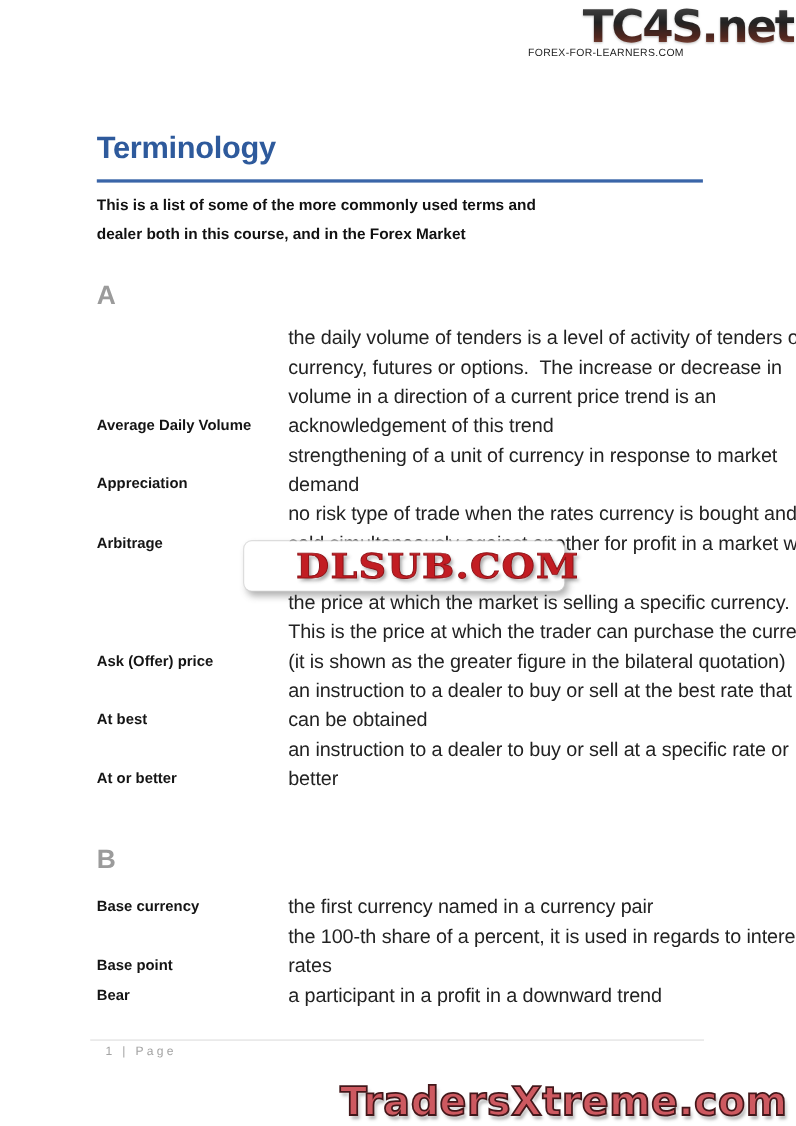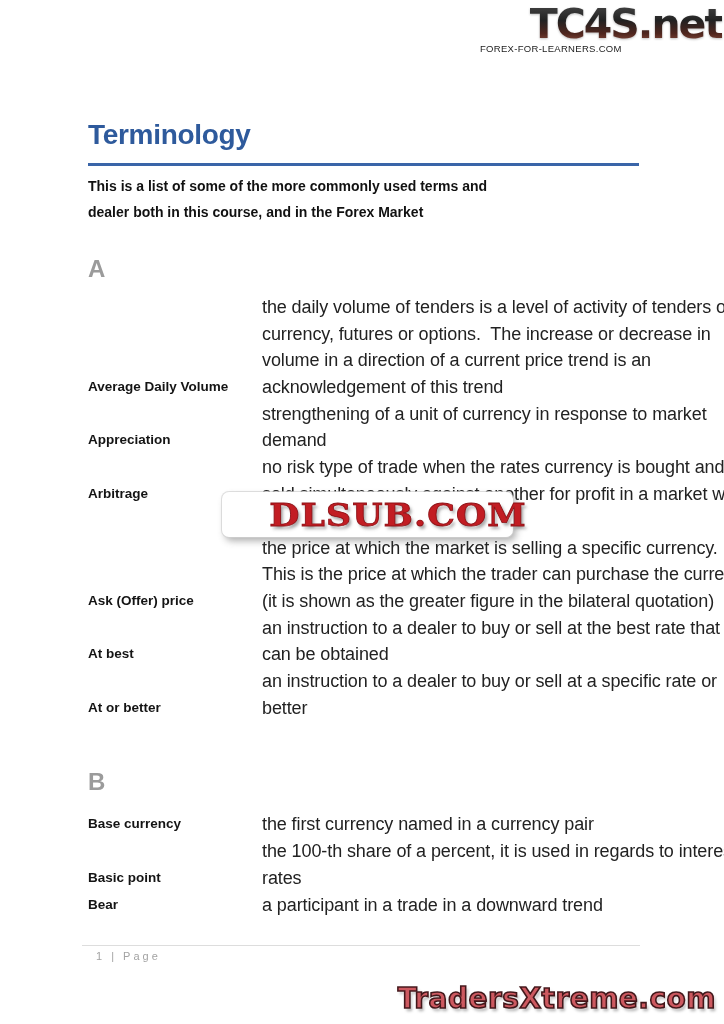--- a/index.html
+++ b/index.html
@@ -133,21 +133,21 @@
     font-size: 11px;
     letter-spacing: 3px;
     color: #a3a3a3;
   }
   .footer-logo {
     position: absolute;
     right: 8px;
     top: 982px;
     font-family: "DejaVu Sans", sans-serif;
     font-weight: bold;
-    font-size: 28px;
+    font-size: 36px;
     letter-spacing: 0.5px;
     color: #cd5960;
     -webkit-text-stroke: 1.6px #42171a;
     text-shadow: 0 0 3px #ffffff, 0 0 6px #ffffff, 2px 3px 3px rgba(0,0,0,0.35);
   }
 </style>
 </head>
 <body>
 
 <div class="page">
@@ -211,28 +211,28 @@
     <div class="section section-b">
       <div class="section-letter">B</div>
       <div class="rows">
 
         <div class="row">
           <div class="term">Base currency</div>
           <div class="def">the first currency named in a currency pair</div>
         </div>
 
         <div class="row">
-          <div class="term">Basic point</div>
+          <div class="term">Base point</div>
           <div class="def">the 100-th share of a percent, it is used in regards to interest
 rates</div>
         </div>
 
         <div class="row">
           <div class="term">Bear</div>
-          <div class="def">a participant in a trade in a downward trend</div>
+          <div class="def">a participant in a profit in a downward trend</div>
         </div>
 
       </div>
     </div>
 
   </div>
 
   <div class="watermark">
     <span class="watermark-text">DLSUB.COM</span>
   </div>

